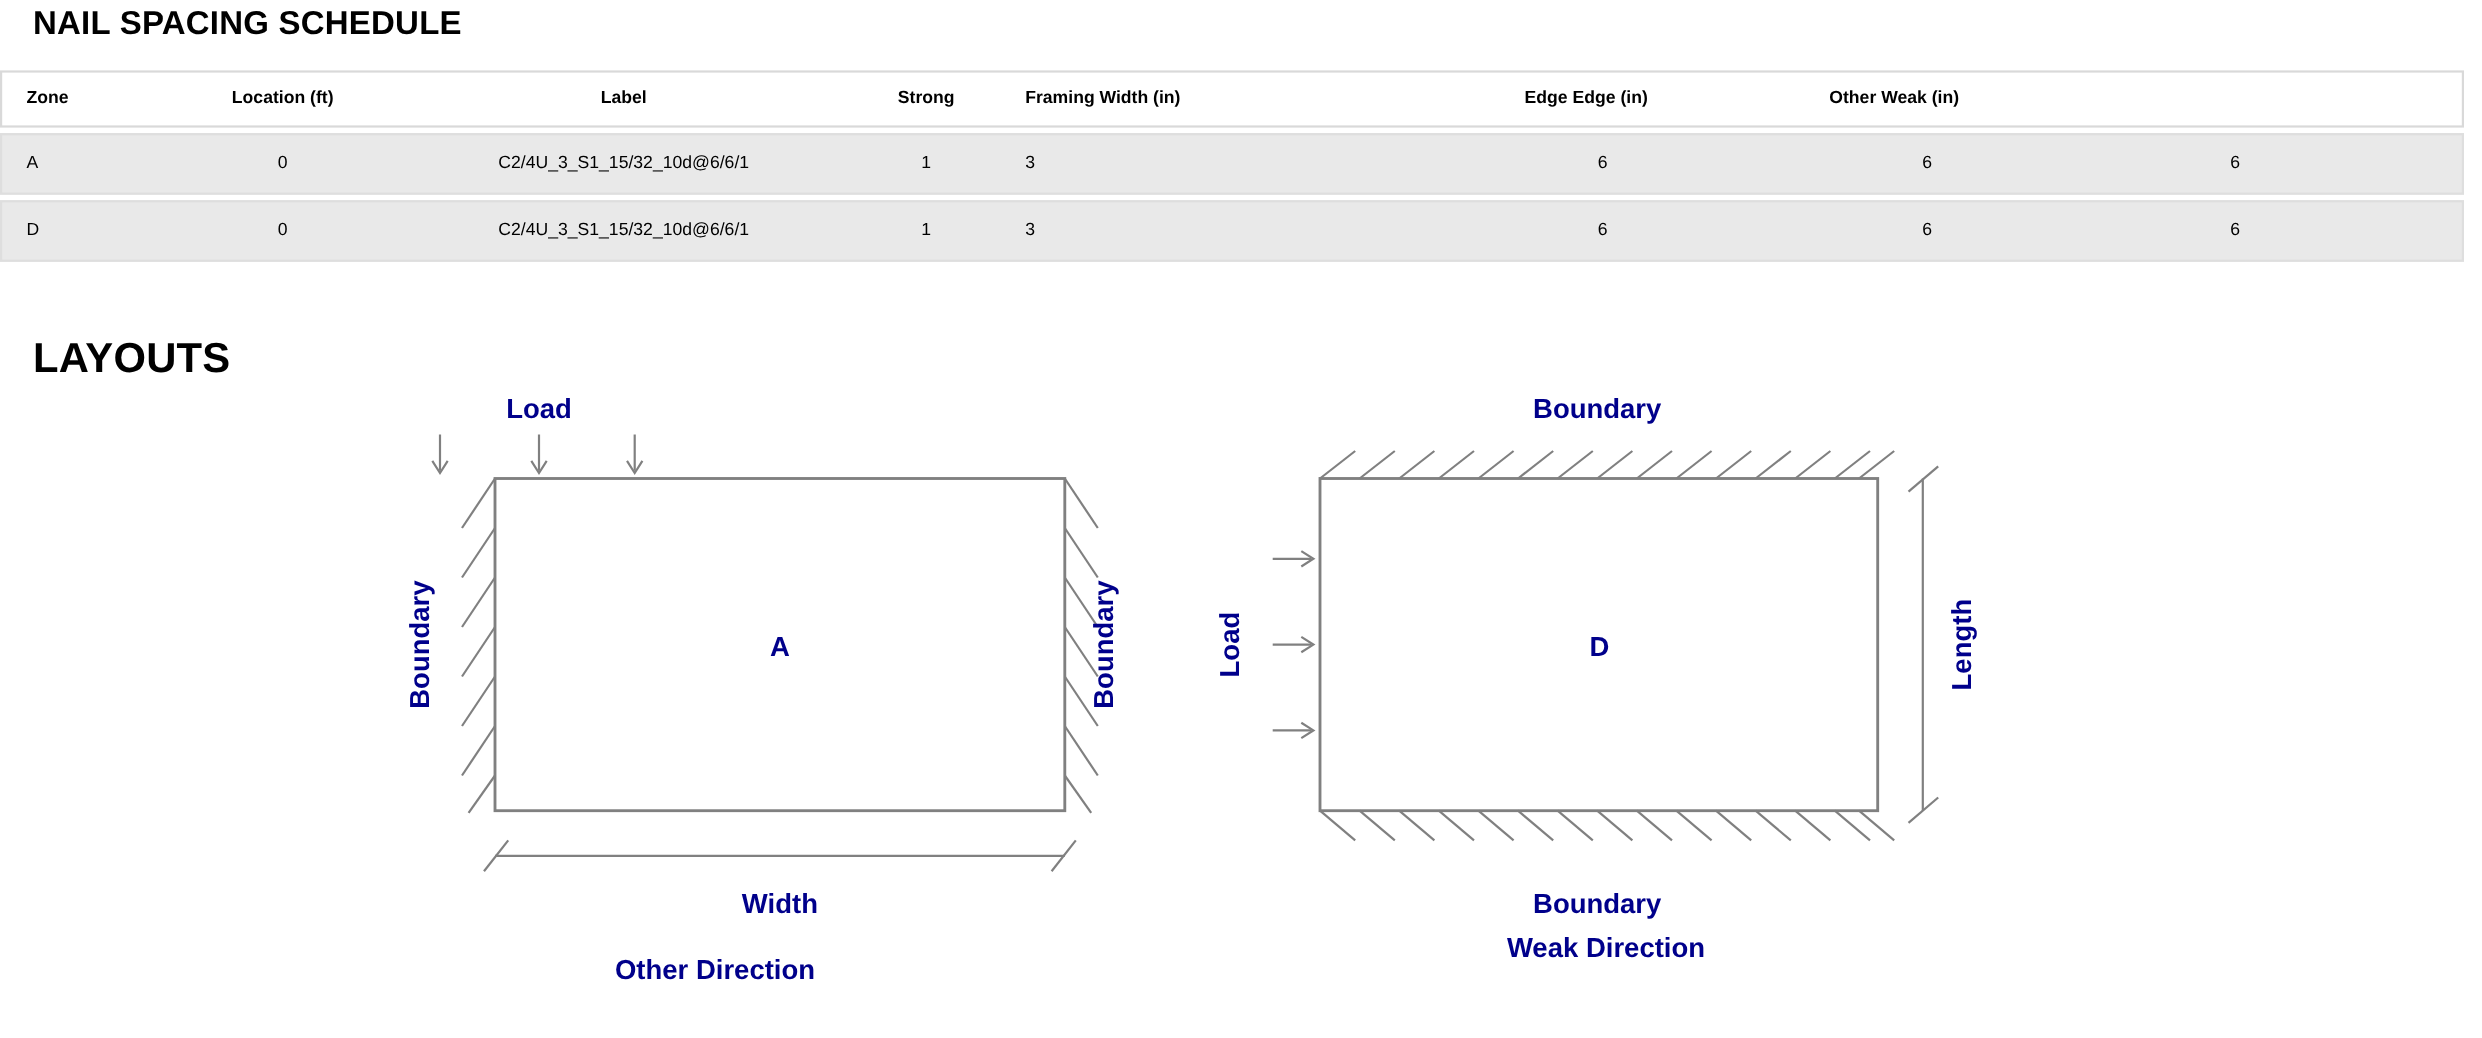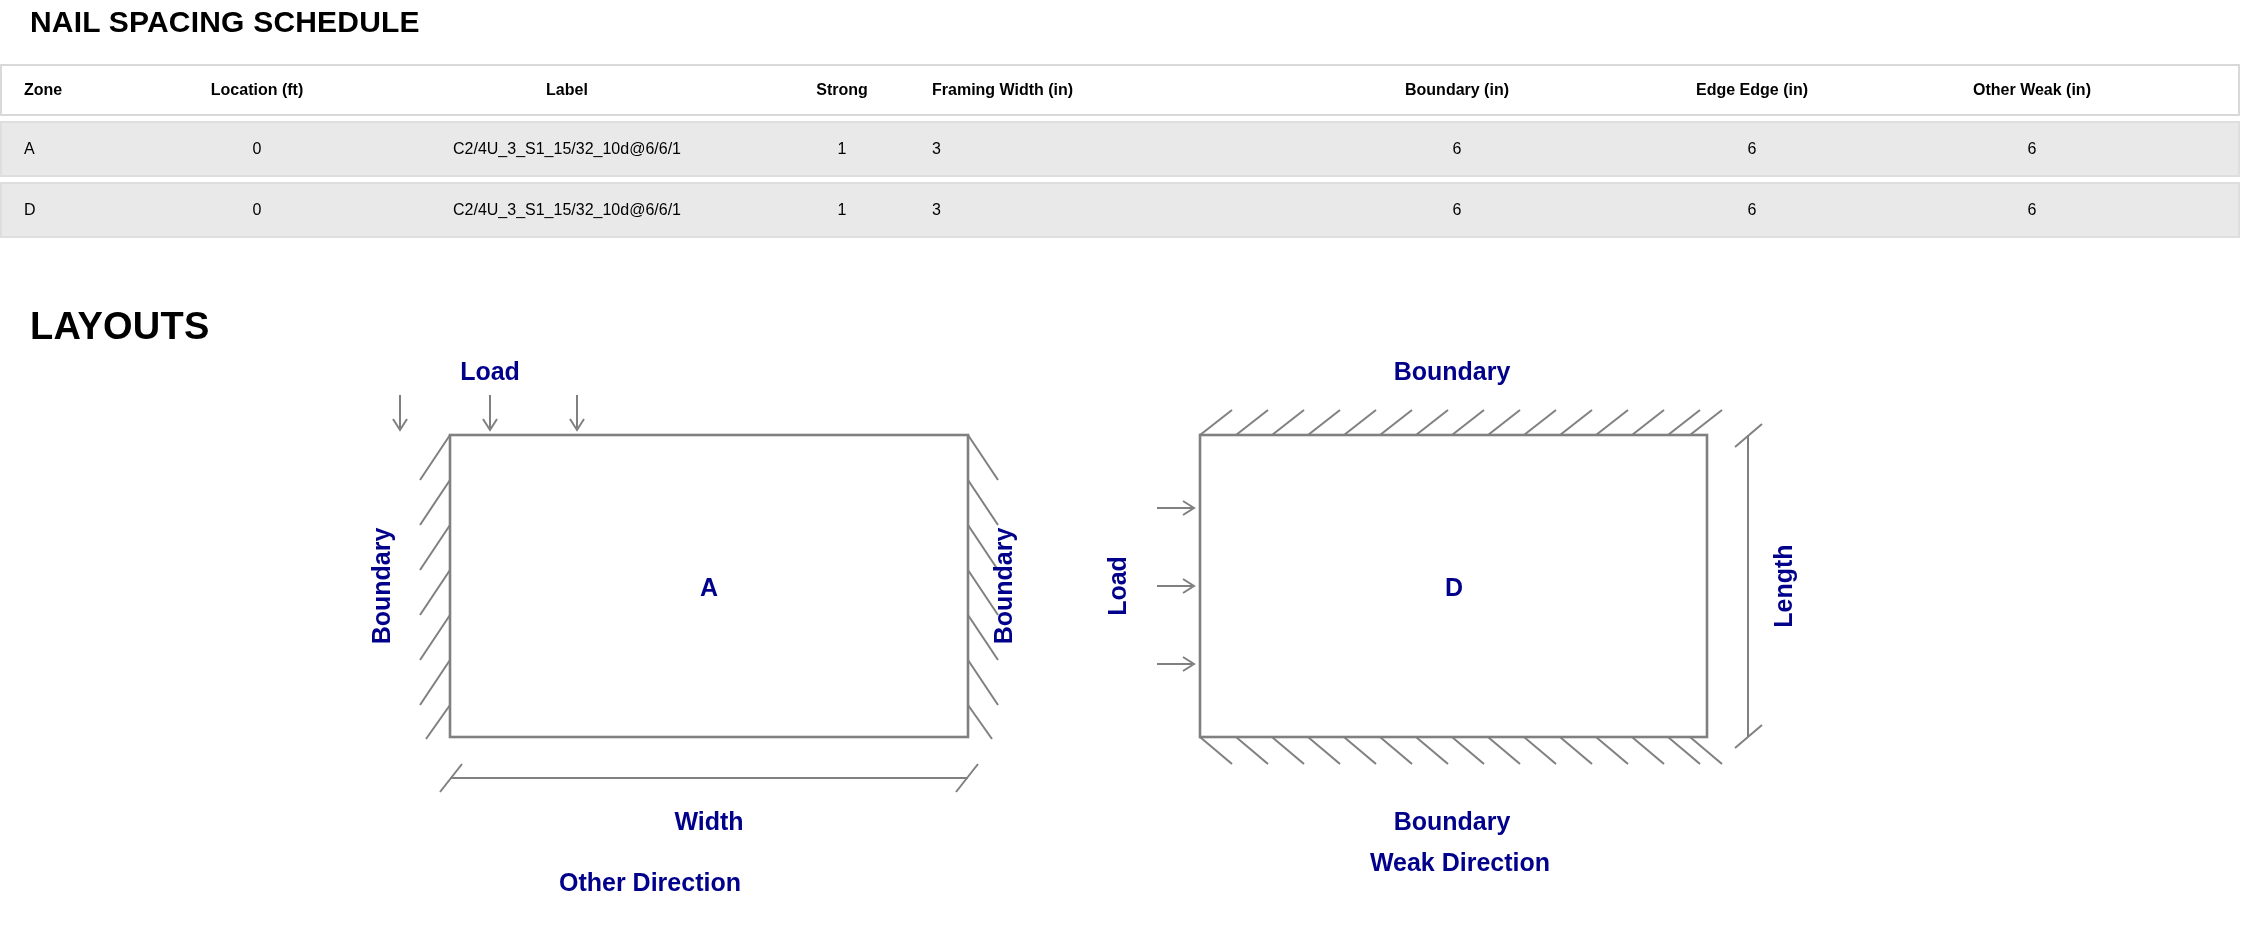--- a/index.html
+++ b/index.html
@@ -87,21 +87,20 @@
   <div class="section-title" id="schedule-title">NAIL SPACING SCHEDULE</div>
 
   <div class="table">
 
     <div class="thead">
       <div class="th c0">Zone</div>
       <div class="th c1">Location (ft)</div>
       <div class="th c2">Label</div>
       <div class="th c3">Strong</div>
       <div class="th c4">Framing Width (in)</div>
-      <div class="th c5">Boundary (in)</div>
       <div class="th c6">Edge Edge (in)</div>
       <div class="th c7">Other Weak (in)</div>
     </div>
 
     <div class="trow">
       <div class="td c0">A</div>
       <div class="td c1">0</div>
       <div class="td c2">C2/4U_3_S1_15/32_10d@6/6/1</div>
       <div class="td c3">1</div>
       <div class="td c4">3</div>

